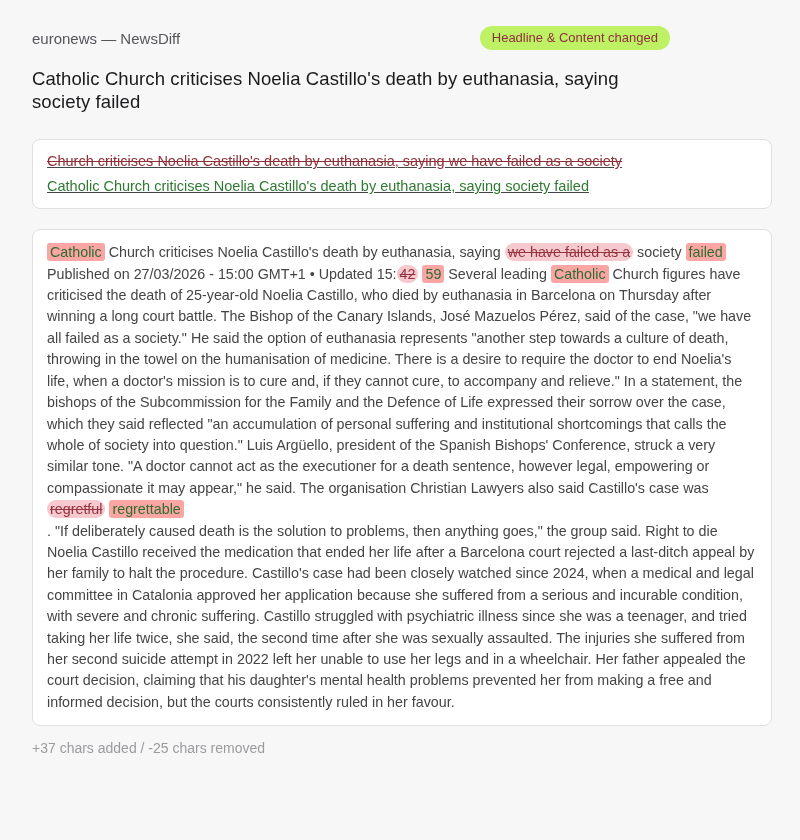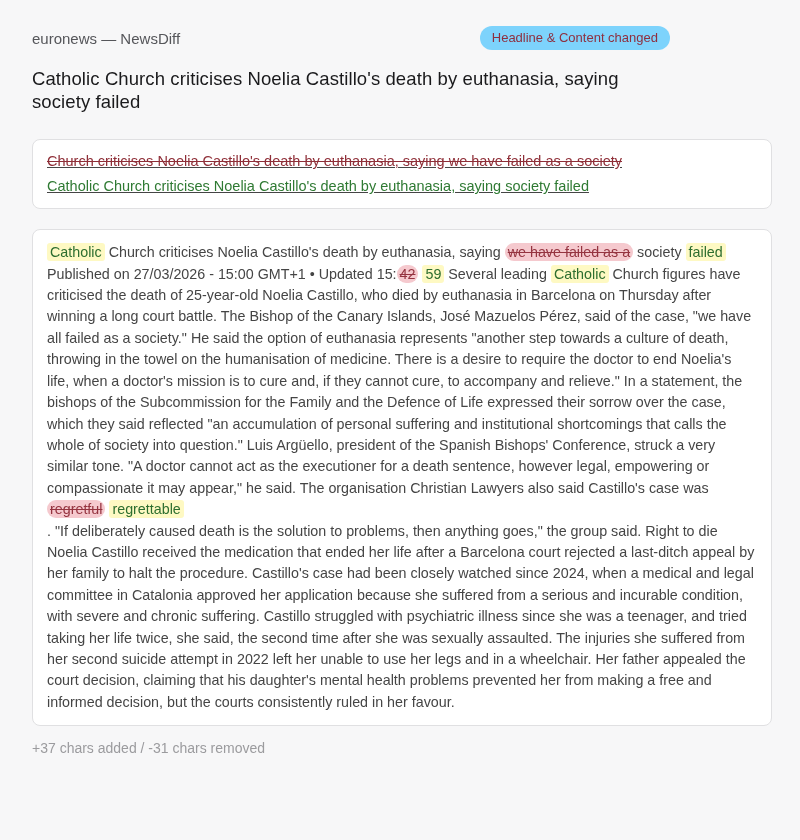--- a/index.html
+++ b/index.html
@@ -20,21 +20,21 @@
   .topbar {
     display: flex;
     justify-content: space-between;
     align-items: center;
   }
   .source-label {
     font-size: 15px;
     color: #55565a;
   }
   .change-badge {
-    background: #7dd3fc;
+    background: #bef264;
     color: #8e2f3f;
     font-size: 13px;
     line-height: 1;
     padding: 5px 12px 6px;
     border-radius: 12px;
     white-space: nowrap;
   }
   .page-title {
     margin: 17px 0 0;
     max-width: 718px;
@@ -73,21 +73,21 @@
   .content-card {
     margin-top: 20px;
     padding: 12px 14px;
   }
   .diff-body {
     font-size: 14.3px;
     line-height: 21.4px;
     color: #454545;
   }
   .seg-added {
-    background: #fef9c3;
+    background: #fca5a5;
     color: #2d6e2f;
     padding: 1px 3px;
     border-radius: 3px;
   }
   .seg-removed {
     background: #f5c9ce;
     color: #953440;
     text-decoration: line-through;
     padding: 1px 3px;
     border-radius: 9px;
@@ -112,15 +112,15 @@
 
   <div class="card headline-card">
     <div class="old-headline">Church criticises Noelia Castillo's death by euthanasia, saying we have failed as a society</div>
     <div class="new-headline">Catholic Church criticises Noelia Castillo's death by euthanasia, saying society failed</div>
   </div>
 
   <div class="card content-card">
     <div class="diff-body"><span class="seg-added">Catholic</span><span class="seg-text"> Church criticises Noelia Castillo's death by euthanasia, saying </span><span class="seg-removed">we have failed as a</span><span class="seg-text"> society </span><span class="seg-added">failed</span><br><span class="seg-text">Published on 27/03/2026 - 15:00 GMT+1 • Updated 15:</span><span class="seg-removed">42</span><span class="seg-text"> </span><span class="seg-added">59</span><span class="seg-text"> Several leading </span><span class="seg-added">Catholic</span><span class="seg-text"> Church figures have criticised the death of 25-year-old Noelia Castillo, who died by euthanasia in Barcelona on Thursday after winning a long court battle. The Bishop of the Canary Islands, José Mazuelos Pérez, said of the case, "we have all failed as a society." He said the option of euthanasia represents "another step towards a culture of death, throwing in the towel on the humanisation of medicine. There is a desire to require the doctor to end Noelia's life, when a doctor's mission is to cure and, if they cannot cure, to accompany and relieve." In a statement, the bishops of the Subcommission for the Family and the Defence of Life expressed their sorrow over the case, which they said reflected "an accumulation of personal suffering and institutional shortcomings that calls the whole of society into question." Luis Argüello, president of the Spanish Bishops' Conference, struck a very similar tone. "A doctor cannot act as the executioner for a death sentence, however legal, empowering or compassionate it may appear," he said. The organisation Christian Lawyers also said Castillo's case was</span><br><span class="seg-removed">regretful</span><span class="seg-text"> </span><span class="seg-added">regrettable</span><br><span class="seg-text">. "If deliberately caused death is the solution to problems, then anything goes," the group said. Right to die Noelia Castillo received the medication that ended her life after a Barcelona court rejected a last-ditch appeal by her family to halt the procedure. Castillo's case had been closely watched since 2024, when a medical and legal committee in Catalonia approved her application because she suffered from a serious and incurable condition, with severe and chronic suffering. Castillo struggled with psychiatric illness since she was a teenager, and tried taking her life twice, she said, the second time after she was sexually assaulted. The injuries she suffered from her second suicide attempt in 2022 left her unable to use her legs and in a wheelchair. Her father appealed the court decision, claiming that his daughter's mental health problems prevented her from making a free and informed decision, but the courts consistently ruled in her favour.</span></div>
   </div>
 
-  <div class="footer-stats">+37 chars added / -31 chars removed</div>
+  <div class="footer-stats">+37 chars added / -25 chars removed</div>
 
 </div>
 
 </body></html>

